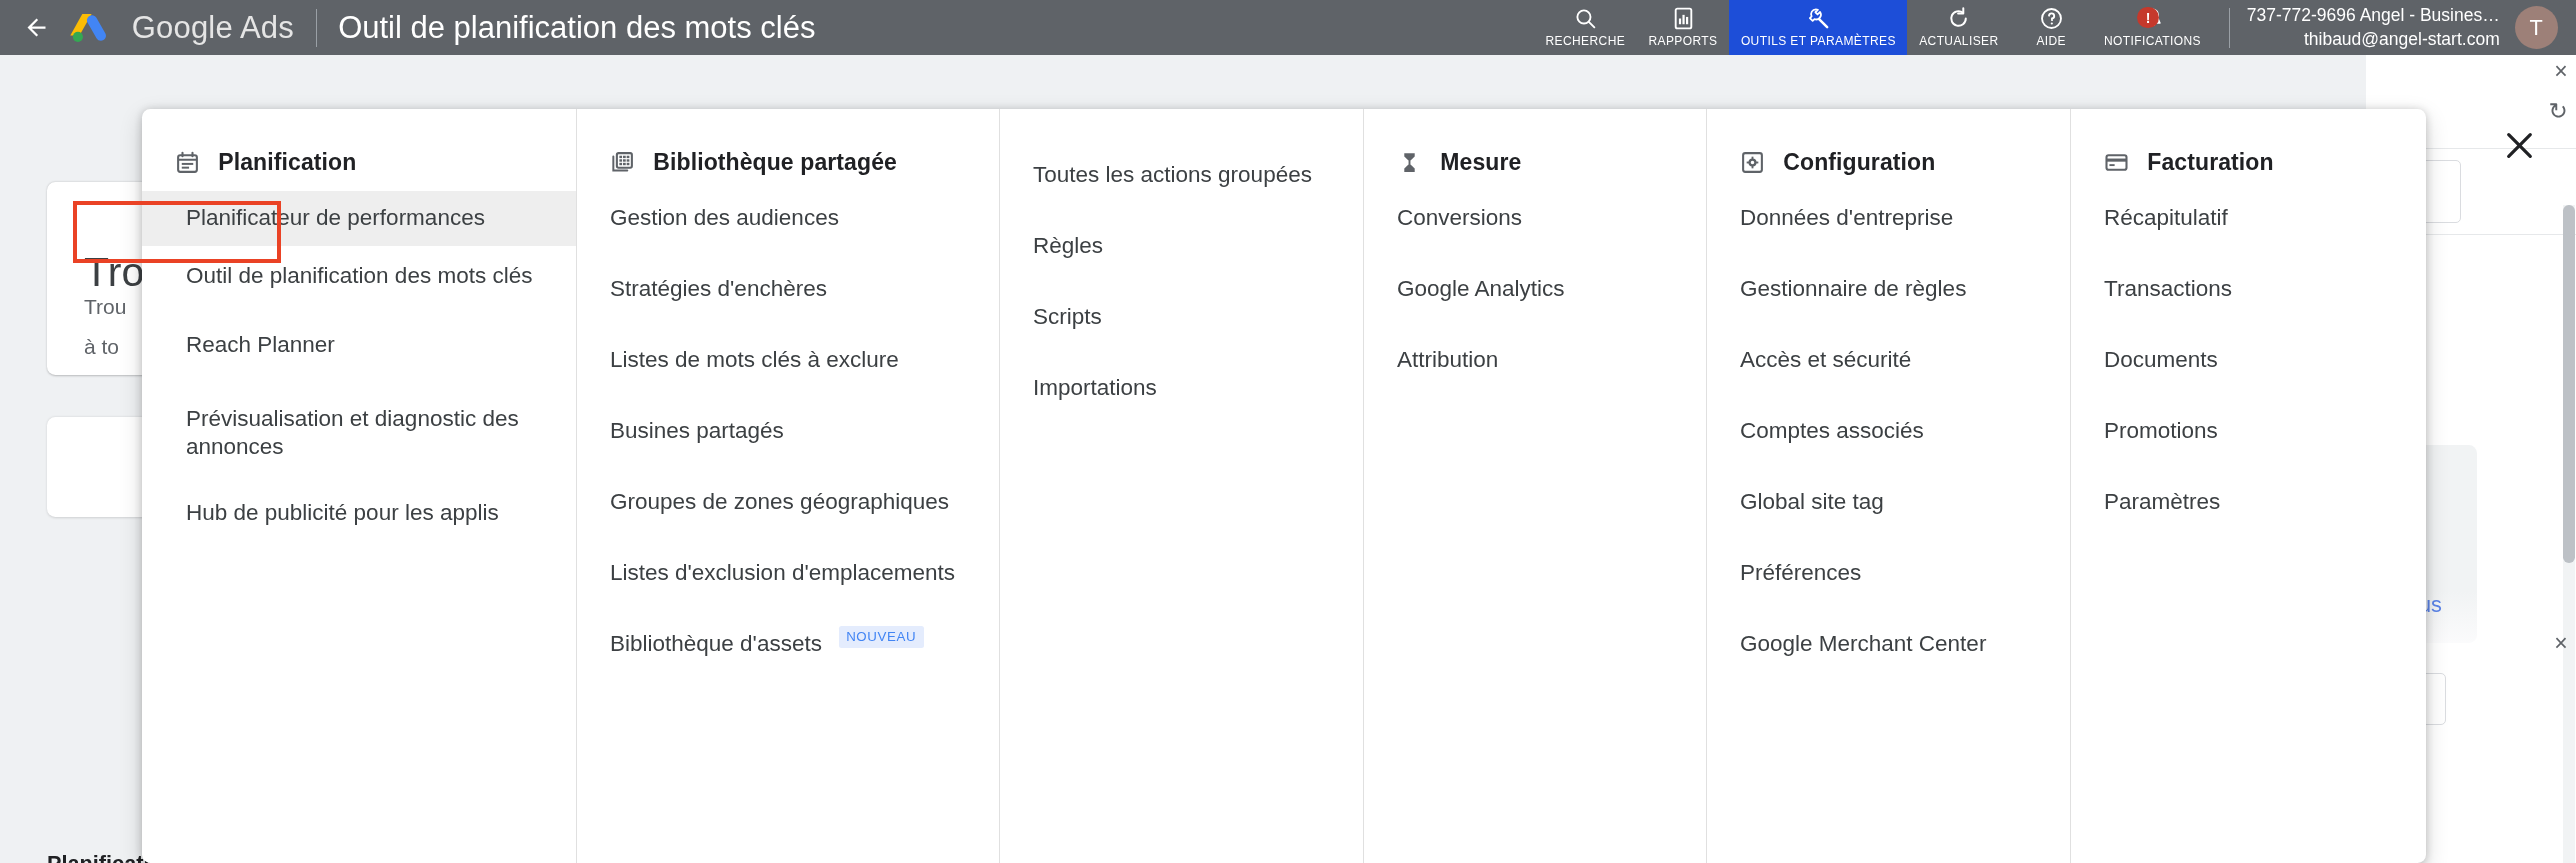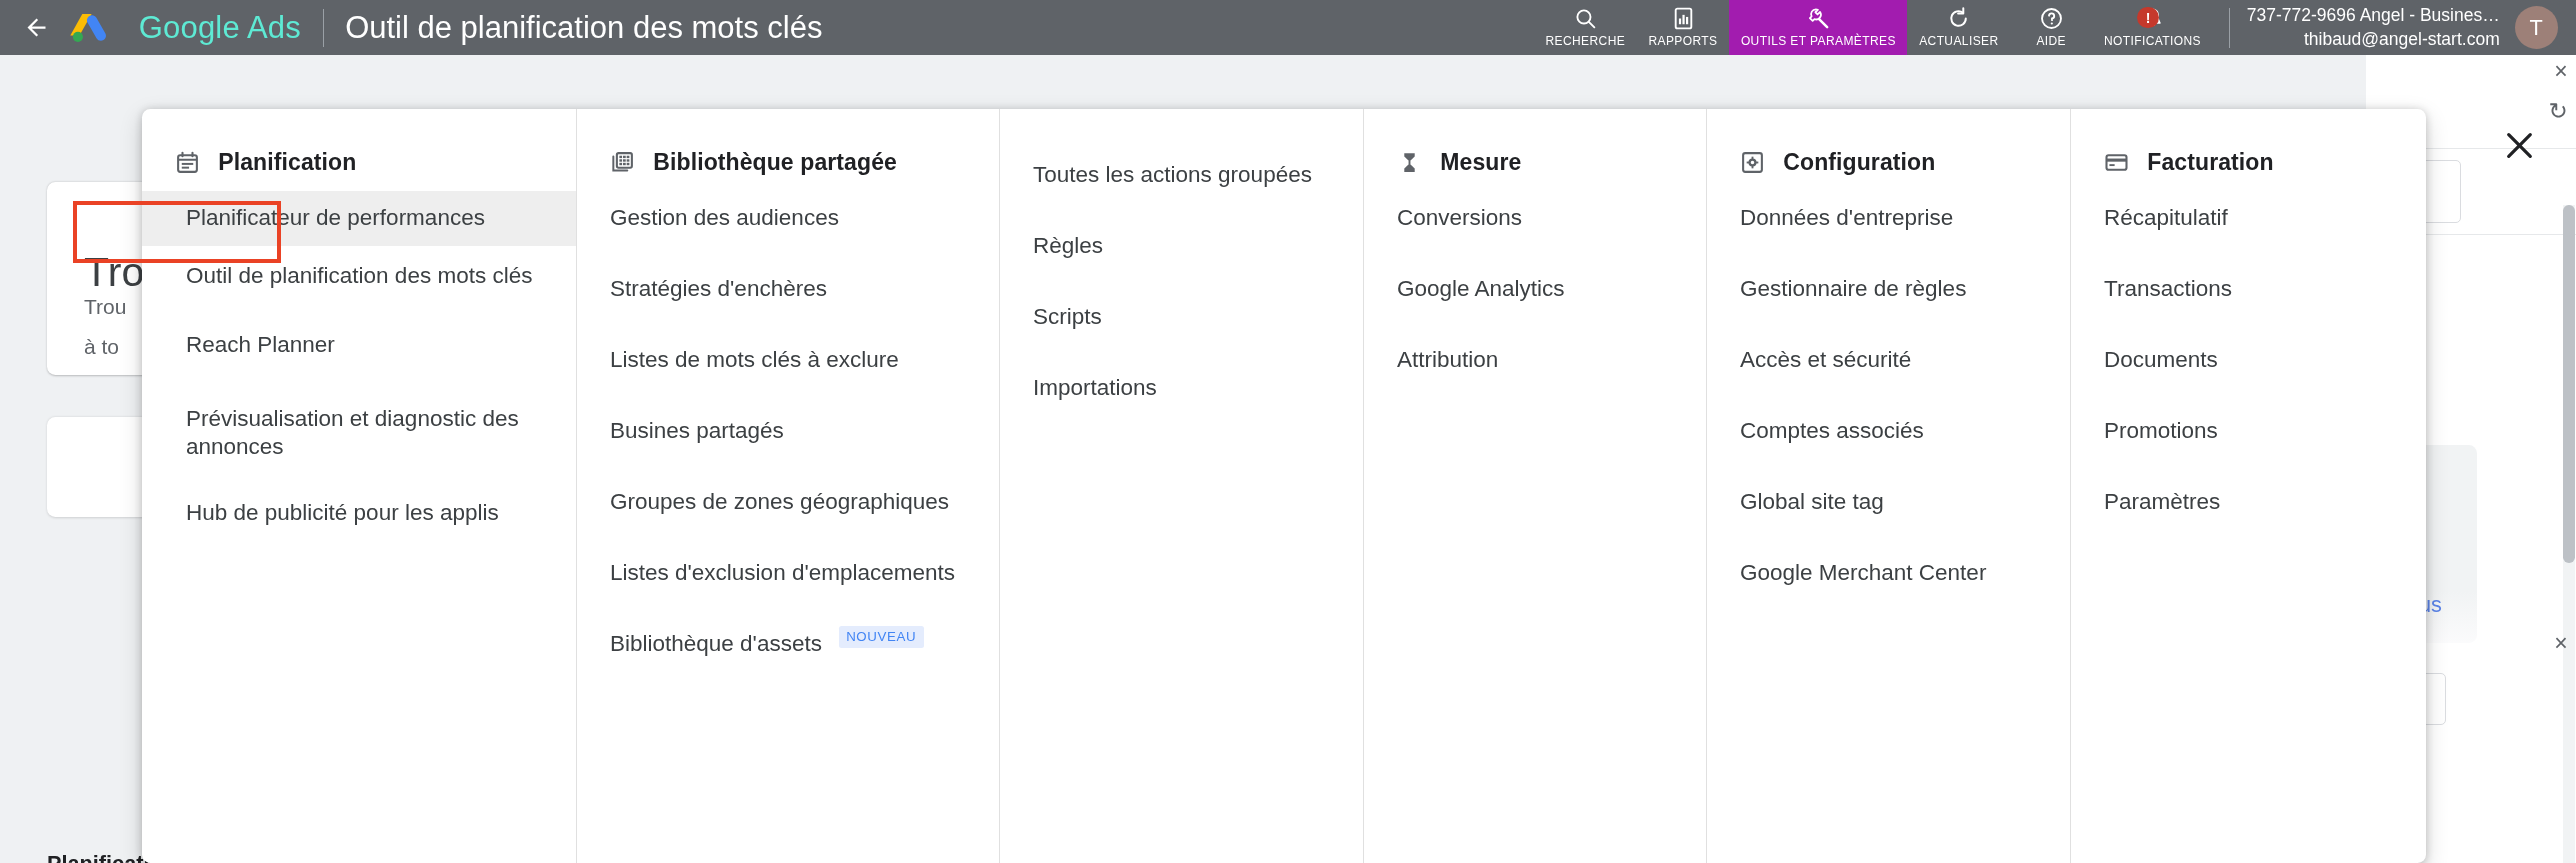--- a/index.html
+++ b/index.html
@@ -113,36 +113,36 @@
     position: absolute; left: 0; top: 0; width: 2576px; height: 55px;
     background: #5f6368; display: flex; align-items: center; z-index: 40;
   }
   .back-arrow {
     width: 50px; margin-left: 11.7px; display: flex; align-items: center;
     justify-content: center; cursor: pointer;
   }
   .brand { display: flex; align-items: center; margin-left: 5px; }
   .brand-logo { width: 45px; height: 38px; }
   .brand-text {
-    margin-left: 27px; font-size: 31px; color: #5eead4; letter-spacing: 0.2px;
+    margin-left: 20px; font-size: 31px; color: #e5e5e5; letter-spacing: 0.2px;
     white-space: nowrap; font-weight: 400;
   }
   .brand-divider {
     width: 0.8px; height: 38px; background: #9aa0a6; margin: 0 21.7px;
   }
   .page-title {
     font-size: 31px; color: #fff; white-space: nowrap; font-weight: 400;
   }
   .appbar-spacer { flex: 1; }
   .nav-tool {
     height: 55px; min-width: 82px; padding: 0 11.7px;
     display: flex; flex-direction: column; align-items: center;
     justify-content: center; cursor: pointer; position: relative;
   }
-  .nav-tool.active { background: #a21caf; }
+  .nav-tool.active { background: #1d4ed8; }
   .nav-tool .ico { height: 25px; display: flex; align-items: center; }
   .nav-tool .lbl {
     margin-top: 4.2px; font-size: 12px; color: #fff; letter-spacing: 0.4px;
     text-align: center; line-height: 1.15; text-transform: uppercase;
   }
   .nav-tool.wide { min-width: 98px; }
   .badge-dot {
     position: absolute; top: 6.7px; left: 45px;
     width: 21.7px; height: 21.7px; border-radius: 50%;
     background: #c5392c; color: #fff; font-size: 14px; font-weight: bold;
@@ -505,20 +505,23 @@
       <div class="menu-item">
         <span>Accès et sécurité</span>
       </div>
       <div class="menu-item">
         <span>Comptes associés</span>
       </div>
       <div class="menu-item">
         <span>Global site tag</span>
       </div>
       <div class="menu-item">
+        <span>Préférences</span>
+      </div>
+      <div class="menu-item">
         <span>Google Merchant Center</span>
       </div>
     </div>
 
     <div class="menu-col col-5">
       <div class="col-head">
         <svg class="ci" viewBox="0 0 24 24">
           <rect x="2.4" y="5" width="19.2" height="14" rx="2" fill="none" stroke="#5f6368" stroke-width="2"></rect>
           <rect x="2.4" y="8.2" width="19.2" height="3" fill="#5f6368"></rect>
           <rect x="5.2" y="13.6" width="5" height="1.8" fill="#5f6368"></rect>

